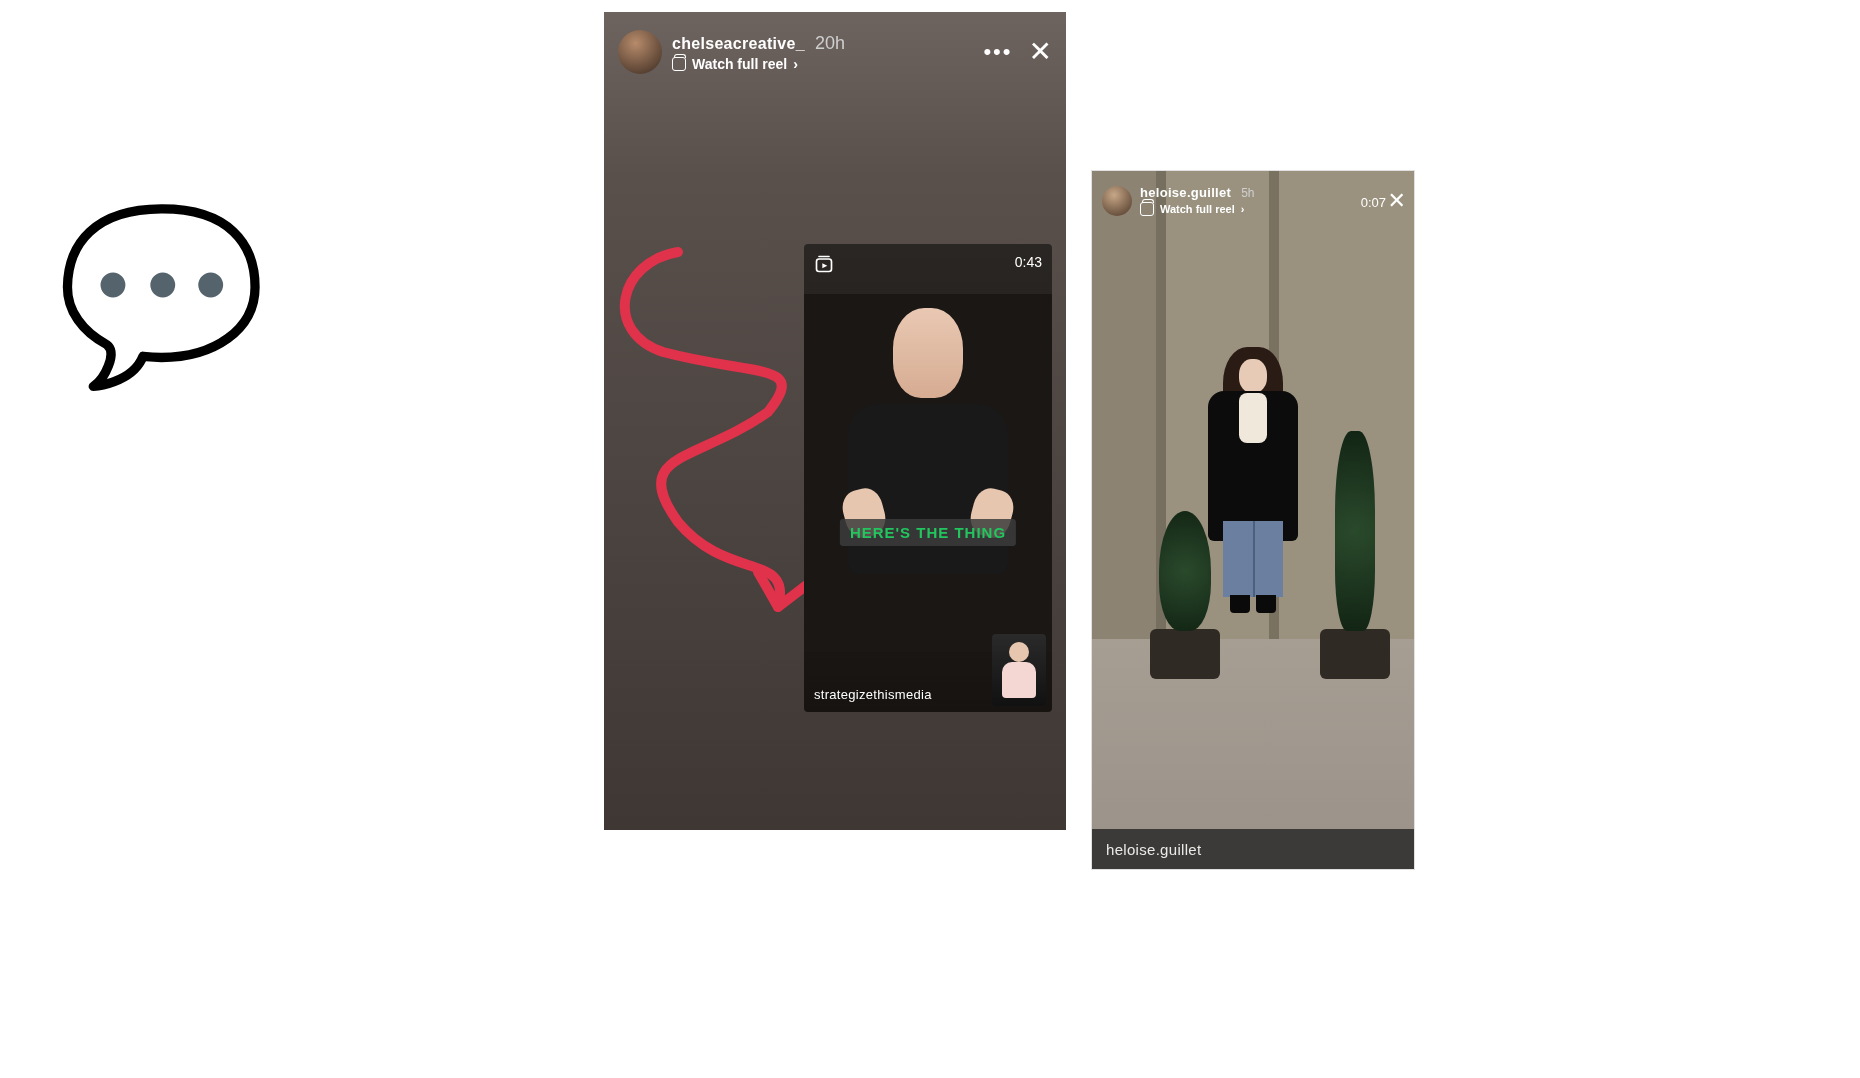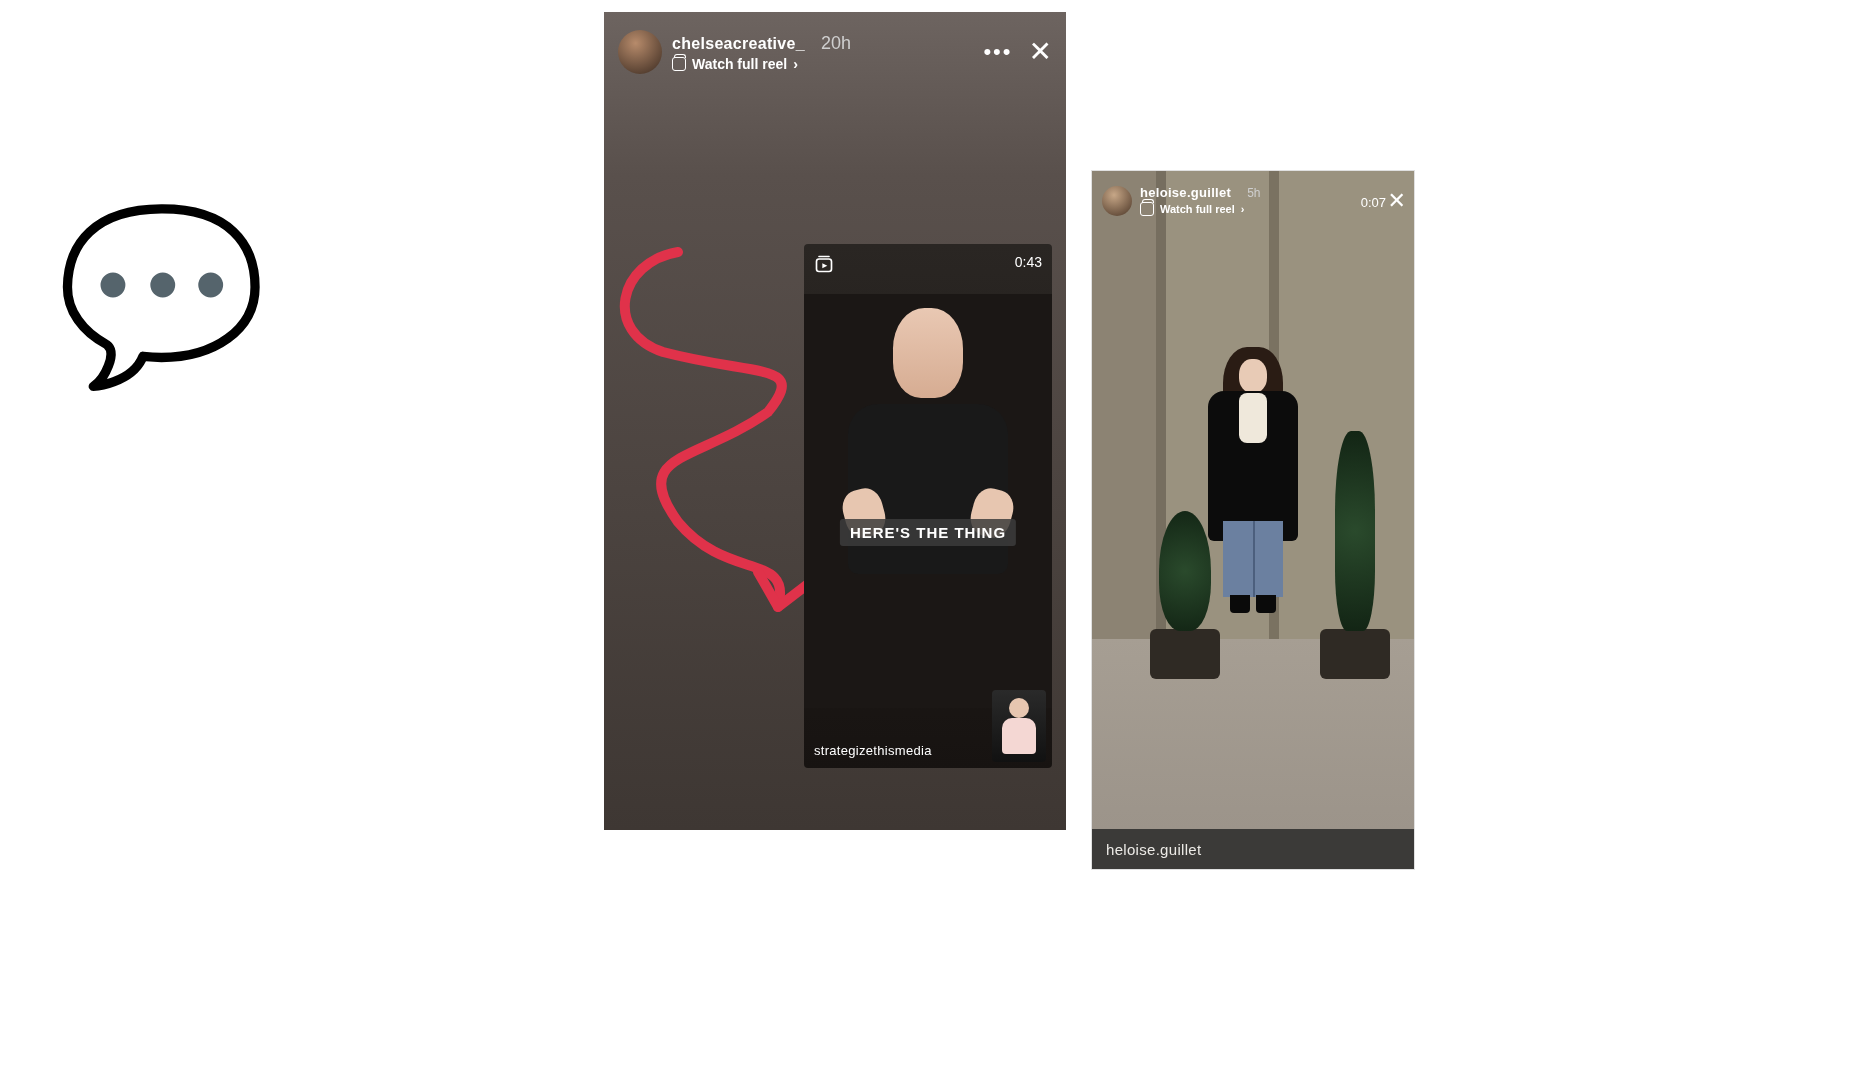--- a/index.html
+++ b/index.html
@@ -55,21 +55,21 @@
     gap: 10px;
   }
   .avatar {
     width: 44px;
     height: 44px;
     border-radius: 50%;
     background: radial-gradient(circle at 40% 30%, #b78b6b, #3a2a20);
     flex-shrink: 0;
   }
   .story-meta { flex: 1; display:flex; flex-direction:column; }
-  .story-name-row { display: flex; gap: 16px; align-items: baseline; }
+  .story-name-row { display: flex; gap: 10px; align-items: baseline; }
   .story-name { font-weight: 600; font-size: 16px; letter-spacing:.3px;}
   .story-age  { color: #cfcfcf; font-size: 18px; }
   .watch-reel { font-size: 14px; font-weight:600; color:#fff; display:flex; align-items:center; gap:6px; margin-top:2px;}
   .reel-icon-sm {
     width:14px;height:14px;border:1.6px solid #fff;border-radius:3px;position:relative;display:inline-block;
   }
   .reel-icon-sm::before{
     content:"";position:absolute;top:-4px;left:1px;width:10px;height:3px;border:1.6px solid #fff;border-bottom:none;border-radius:3px 3px 0 0;
   }
   .dots-icon { font-size:22px; letter-spacing:2px; color:#fff; padding:0 6px;}
@@ -85,21 +85,21 @@
     color:#fff;
     font-weight:400;
   }
 
   
   .arrow-svg { position:absolute; left:4px; top:210px; width:400px; height:430px; }
 
   .reel-card {
     position:absolute;
     left: 200px; top: 232px;
-    width: 248px; height: 524px;
+    width: 248px; height: 468px;
     background: linear-gradient(#2a2623,#171311);
     border-radius: 4px;
     overflow:hidden;
   }
   .reel-card .reel-top-icon{
     position:absolute; left:10px; top:10px; width:20px;height:20px;
   }
   .reel-card .duration{
     position:absolute; right:10px; top:10px; font-size:14px; color:#fff;
   }
@@ -124,21 +124,21 @@
     width:160px;height:170px;background:#191919;border-radius:30px 30px 10px 10px;
   }
   .hand{
     position:absolute;width:40px;height:48px;border-radius:40%;
     background:#e7c6b0; top:195px;
   }
   .hand.l{left:40px;transform:rotate(-15deg);}
   .hand.r{right:40px;transform:rotate(15deg);}
   .caption-box{
     position:absolute; top:225px; left:50%; transform:translateX(-50%);
-    background:rgba(60,60,60,.85); color:#ffffff;
+    background:rgba(60,60,60,.85); color:#22c55e;
     font-size:15px; font-weight:700; letter-spacing:1px;
     padding:5px 10px; border-radius:3px; white-space:nowrap;
   }
   .reel-bottom-handle{
     position:absolute; left:10px; bottom:10px; font-size:13px; color:#fff; letter-spacing:.3px;
   }
   .mini-person{
     position:absolute; right:6px; bottom:6px; width:54px;height:72px;
     background:linear-gradient(#2a2a2a,#111); border-radius:4px;
   }

